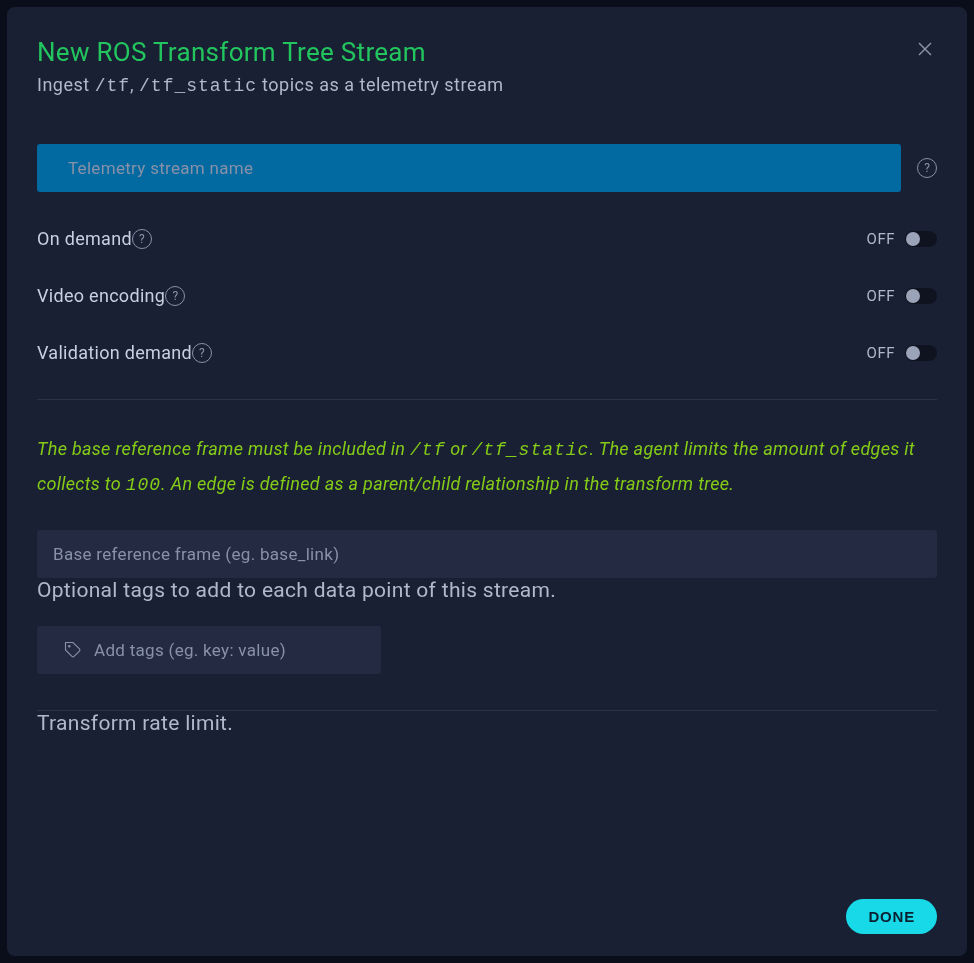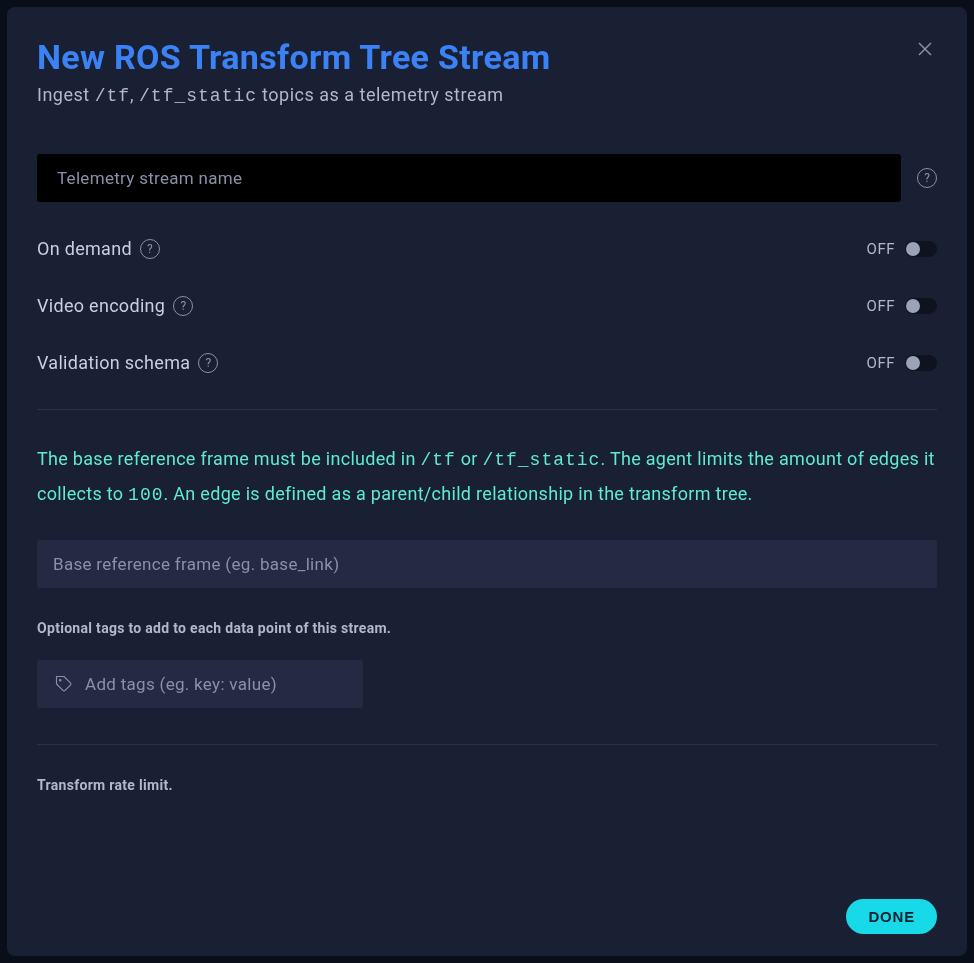--- a/index.html
+++ b/index.html
@@ -19,23 +19,23 @@
       padding: 30px;
       position: relative;
       overflow: hidden;
     }
     .modal-header {
       display: flex;
       justify-content: space-between;
       align-items: flex-start;
     }
     .title {
-      color: #3b82f6;
-      font-size: 34px;
-      font-weight: 700;
+      color: #22c55e;
+      font-size: 26px;
+      font-weight: 400;
       letter-spacing: 0.3px;
     }
     .close-btn {
       background: none;
       border: none;
       cursor: pointer;
       padding: 4px;
       color: #8891a8;
       display: flex;
       align-items: center;
@@ -52,24 +52,24 @@
       letter-spacing: 1px;
     }
     .input-row {
       display: flex;
       align-items: center;
       gap: 16px;
       margin-top: 48px;
     }
     .text-input {
       flex: 1;
-      background: #000000;
+      background: #0369a1;
       border: none;
       border-radius: 3px;
-      padding: 14px 20px;
+      padding: 14px 31px;
       font-size: 17px;
       color: #e8ecf5;
       letter-spacing: 0.3px;
       font-family: inherit;
     }
     .text-input::placeholder {
       color: #8891a8;
     }
     .help-icon {
       width: 20px;
@@ -86,21 +86,21 @@
     }
     .toggle-row {
       display: flex;
       align-items: center;
       justify-content: space-between;
       margin-top: 36px;
     }
     .toggle-label-group {
       display: flex;
       align-items: center;
-      gap: 8px;
+      gap: 0;
     }
     .toggle-label {
       color: #c8cfdf;
       font-size: 18px;
       letter-spacing: 0.3px;
     }
     .toggle-right {
       display: flex;
       align-items: center;
       gap: 10px;
@@ -127,25 +127,26 @@
       position: absolute;
       top: 1px;
       left: 1px;
     }
     .divider {
       border: none;
       border-top: 1px solid #2a3148;
       margin-top: 36px;
     }
     .description {
-      color: #5eead4;
+      color: #84cc16;
       font-size: 18px;
       line-height: 1.9;
       margin-top: 32px;
       letter-spacing: 0.3px;
+      font-style: italic;
     }
     .description .code {
       font-family: "Courier New", monospace;
       letter-spacing: 1px;
     }
     .full-input {
       width: 100%;
       background: #232a42;
       border: none;
       border-radius: 3px;
@@ -154,32 +155,30 @@
       color: #e8ecf5;
       letter-spacing: 0.3px;
       margin-top: 28px;
       font-family: inherit;
     }
     .full-input::placeholder {
       color: #8891a8;
     }
     .section-label {
       color: #b0b8cc;
-      font-size: 14px;
-      margin-top: 32px;
-      letter-spacing: 0.3px;
-      font-weight: bold;
+      font-size: 21px;
+      letter-spacing: 0.3px;
     }
     .tag-input-wrapper {
       display: inline-flex;
       align-items: center;
       gap: 12px;
       background: #232a42;
       border-radius: 3px;
-      padding: 14px 18px;
+      padding: 14px 27px;
       margin-top: 24px;
     }
     .tag-icon {
       color: #8891a8;
       display: flex;
     }
     .tag-input {
       background: transparent;
       border: none;
       font-size: 17px;
@@ -251,21 +250,21 @@
     <div class="toggle-right">
       <span class="toggle-state">OFF</span>
       <div class="toggle-switch">
         <div class="toggle-knob"></div>
       </div>
     </div>
   </div>
 
   <div class="toggle-row">
     <div class="toggle-label-group">
-      <span class="toggle-label">Validation schema</span>
+      <span class="toggle-label">Validation demand</span>
       <span class="help-icon">?</span>
     </div>
     <div class="toggle-right">
       <span class="toggle-state">OFF</span>
       <div class="toggle-switch">
         <div class="toggle-knob"></div>
       </div>
     </div>
   </div>
 

